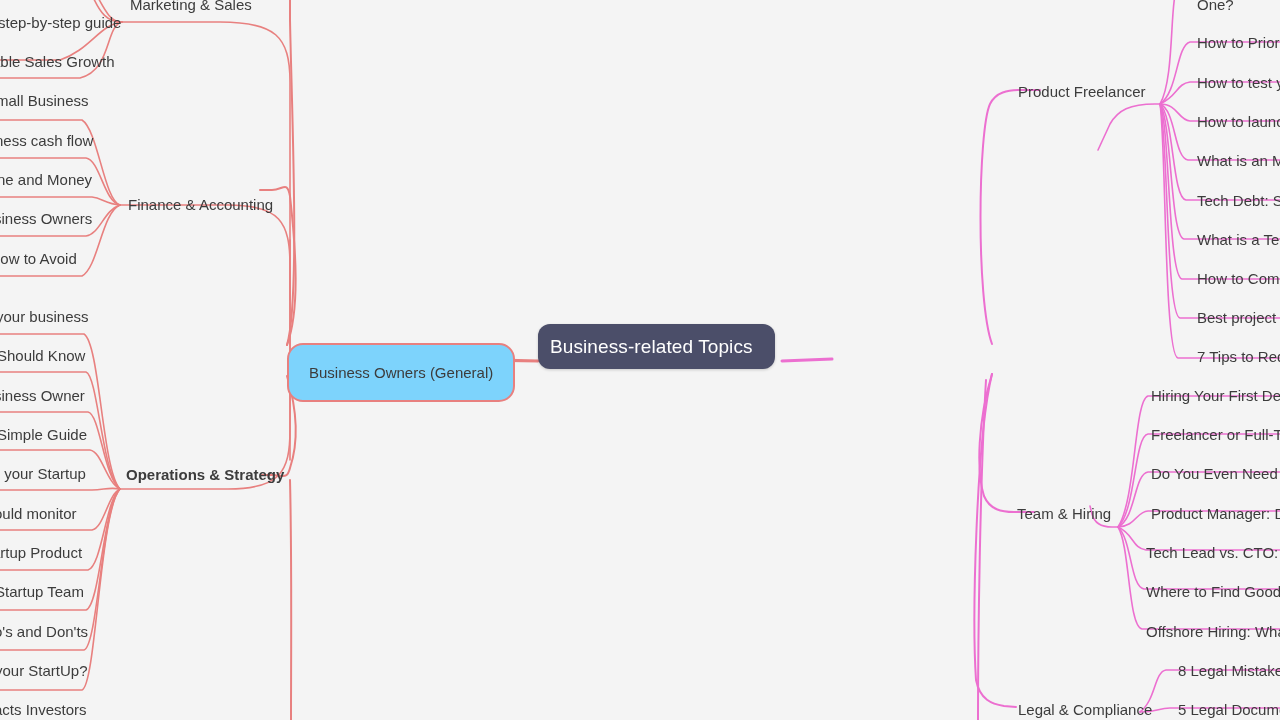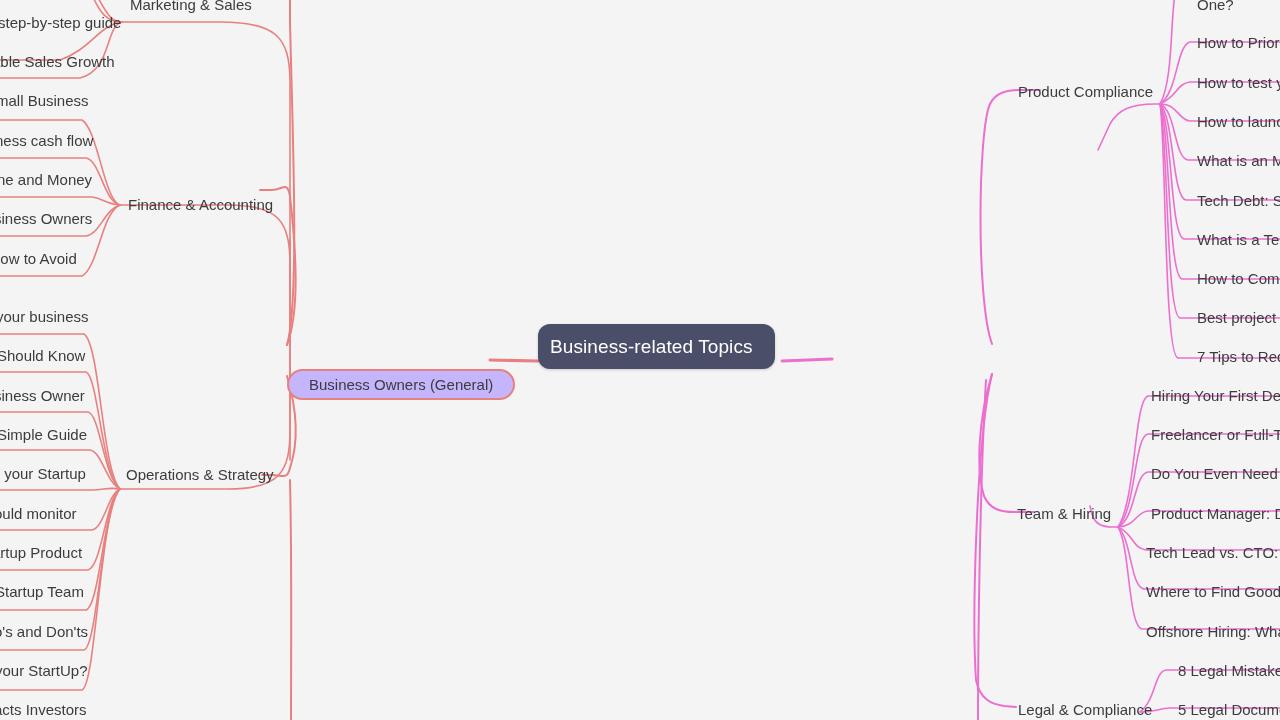--- a/index.html
+++ b/index.html
@@ -41,26 +41,25 @@
     background: #4b4e69;
     color: #ffffff;
     font-size: 19px;
     border-radius: 12px;
     padding: 13px 22px;
     box-shadow: 0 1px 3px rgba(0,0,0,0.18);
     letter-spacing: 0.1px;
   }
   
   .l1-node {
-    background: #c4b5fd;
+    background: #7dd3fc;
     border-radius: 16px;
-    padding: 6px 20px;
-    font-size: 15px;
-    color: #3c3c3c;
-    margin-top: 26px;
+    padding: 20px 20px;
+    font-size: 15px;
+    color: #3c3c3c;
   }
   .l1-node.red   { border: 2px solid #e8807f; }
   .l1-node.pink  { border: 2px solid #ec6fd0; }
   
   .l2-node {
     font-size: 15px;
     color: #3c3c3c;
     padding: 2px 0;
   }
   
@@ -167,21 +166,21 @@
   </svg>
 
   <div class="node root-node" style="left:538px; top:324px;padding-left:12px;">Business-related Topics</div>
 
   <div class="node l1-node red" style="left:287px; top:343px;">Business Owners (General)</div>
 
   <div class="node l2-node" style="left:130px; top:-5px;">Marketing &amp; Sales</div>
 
   <div class="node l2-node" style="left:128px; top:195px;">Finance &amp; Accounting</div>
 
-  <div class="node l2-node" style="left:126px; top:465px;">Operations &amp; Strategy</div>
+  <div class="node l2-node" style="left:126px; top:465px;font-weight:bold;">Operations &amp; Strategy</div>
 
   <div class="node leaf-node" style="left:-2px; top:13px;">step-by-step guide</div>
   <div class="node leaf-node" style="left:-8px; top:52px;">able Sales Growth</div>
 
   <div class="node leaf-node" style="left:-4px; top:91px;">mall Business</div>
   <div class="node leaf-node" style="left:-5px; top:131px;">ness cash flow</div>
   <div class="node leaf-node" style="left:-3px; top:170px;">ne and Money</div>
   <div class="node leaf-node" style="left:-6px; top:209px;">siness Owners</div>
   <div class="node leaf-node" style="left:-3px; top:249px;">low to Avoid</div>
 
@@ -191,21 +190,21 @@
   <div class="node leaf-node" style="left:-3px; top:425px;">Simple Guide</div>
   <div class="node leaf-node" style="left:-5px; top:464px;">r your Startup</div>
   <div class="node leaf-node" style="left:-6px; top:504px;">ould monitor</div>
   <div class="node leaf-node" style="left:-8px; top:543px;">artup Product</div>
   <div class="node leaf-node" style="left:-5px; top:582px;">Startup Team</div>
   <div class="node leaf-node" style="left:-6px; top:622px;">o's and Don'ts</div>
   <div class="node leaf-node" style="left:-5px; top:661px;">your StartUp?</div>
   <div class="node leaf-node" style="left:-6px; top:700px;">acts Investors</div>
 
 
-  <div class="node l2-node" style="left:1018px; top:82px;">Product Compliance</div>
+  <div class="node l2-node" style="left:1018px; top:82px;">Product Freelancer</div>
 
   <div class="node l2-node" style="left:1017px; top:504px;">Team &amp; Hiring</div>
 
   <div class="node l2-node" style="left:1018px; top:700px;text-align:center;">Legal &amp; Compliance</div>
 
   <div class="node leaf-node" style="left:1197px; top:-5px;">One?</div>
   <div class="node leaf-node" style="left:1197px; top:33px;">How to Priorit</div>
   <div class="node leaf-node" style="left:1197px; top:73px;">How to test yo</div>
   <div class="node leaf-node" style="left:1197px; top:112px;">How to launch</div>
   <div class="node leaf-node" style="left:1197px; top:151px;">What is an MV</div>

